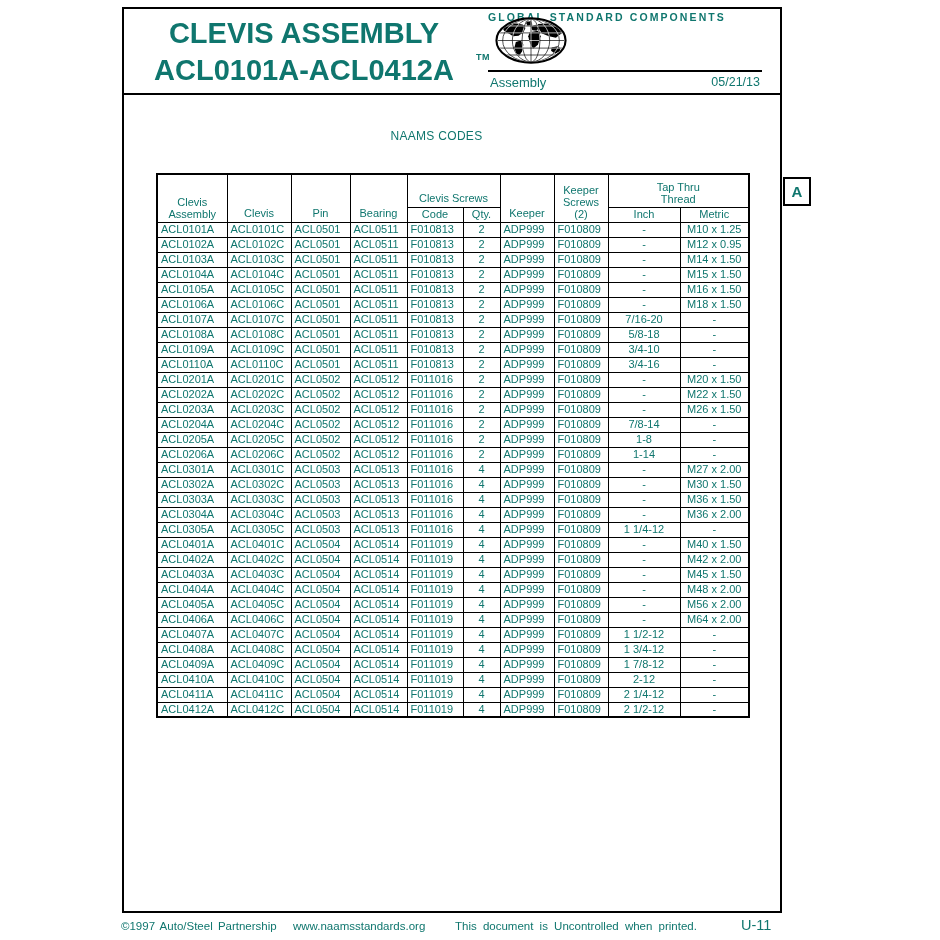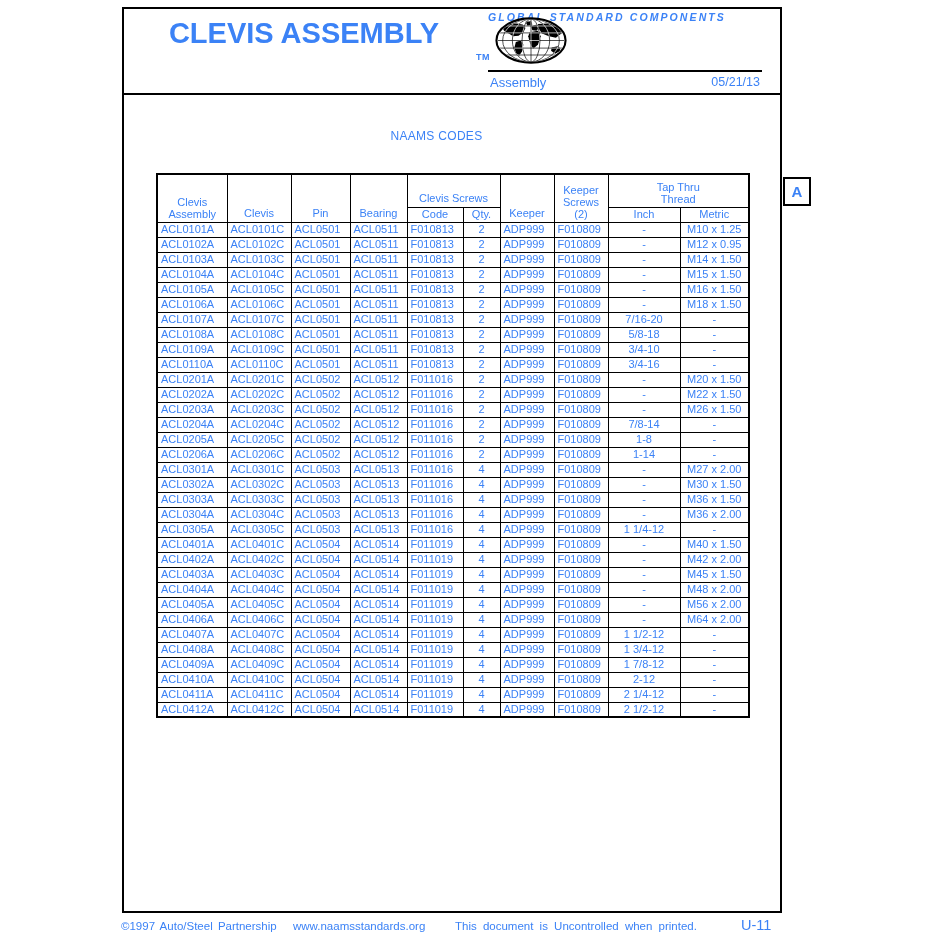--- a/index.html
+++ b/index.html
@@ -3,21 +3,21 @@
 <meta charset="utf-8">
 <style>
   * { box-sizing: border-box; margin: 0; padding: 0; }
   html, body { background: #fff; }
   .screen {
     position: relative;
     width: 940px;
     height: 940px;
     background: #fff;
     font-family: "Liberation Sans", sans-serif;
-    color: #3b82f6;
+    color: #0f766e;
     overflow: hidden;
   }
   .page {
     position: absolute;
     left: 122px; top: 7px;
     width: 660px; height: 906px;
     border: 2px solid #000;
     background: #fff;
   }
   
@@ -44,21 +44,20 @@
     position: absolute;
     left: 352px; top: 2px;
     width: 296px;
   }
   .brand-tagline {
     margin-left: 12px;
     font-size: 10.5px;
     font-weight: bold;
     letter-spacing: 2.1px;
     white-space: nowrap;
-    font-style: italic;
   }
   .logo-row {
     display: flex;
     align-items: flex-end;
     margin-top: -1px;
     height: 47px;
   }
   .tm-mark {
     font-size: 9px;
     font-weight: bold;
@@ -149,20 +148,21 @@
 <body>
 
 <div class="screen">
 
   <div class="page">
 
     <div class="header-box">
 
       <div class="title-block">
         <div class="t-line">CLEVIS ASSEMBLY</div>
+        <div class="t-line">ACL0101A-ACL0412A</div>
       </div>
 
       <div class="brand-block">
         <div class="brand-tagline">GLOBAL STANDARD COMPONENTS</div>
         <div class="logo-row">
           <span class="tm-mark">TM</span>
           <span class="globe">
             <svg width="72" height="47" viewBox="0 0 104 68">
               <defs>
                 <clipPath id="gEll">

